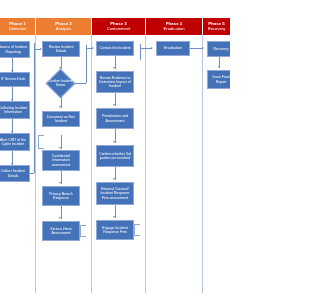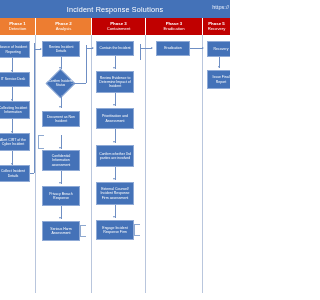--- a/index.html
+++ b/index.html
@@ -99,24 +99,20 @@
   .bracket{
     position:absolute;box-sizing:border-box;
     border:0.7px solid #8fa9d0;border-right:none;
   }
 </style>
 </head>
 <body>
 
 <div id="app">
 
-  <div class="titlebar">
-    <div class="title-text">Incident Response Solutions</div>
-    <div class="title-url">https://</div>
-  </div>
 
   <div class="phasebar">
     <div class="phase" style="width:36px;background:#ed7d31;">
       <div class="phase-name">Phase 1</div>
       <div class="phase-sub">Detection</div>
     </div>
     <div class="phase" style="width:56px;background:#ed7d31;">
       <div class="phase-name">Phase 2</div>
       <div class="phase-sub">Analysis</div>
     </div>

